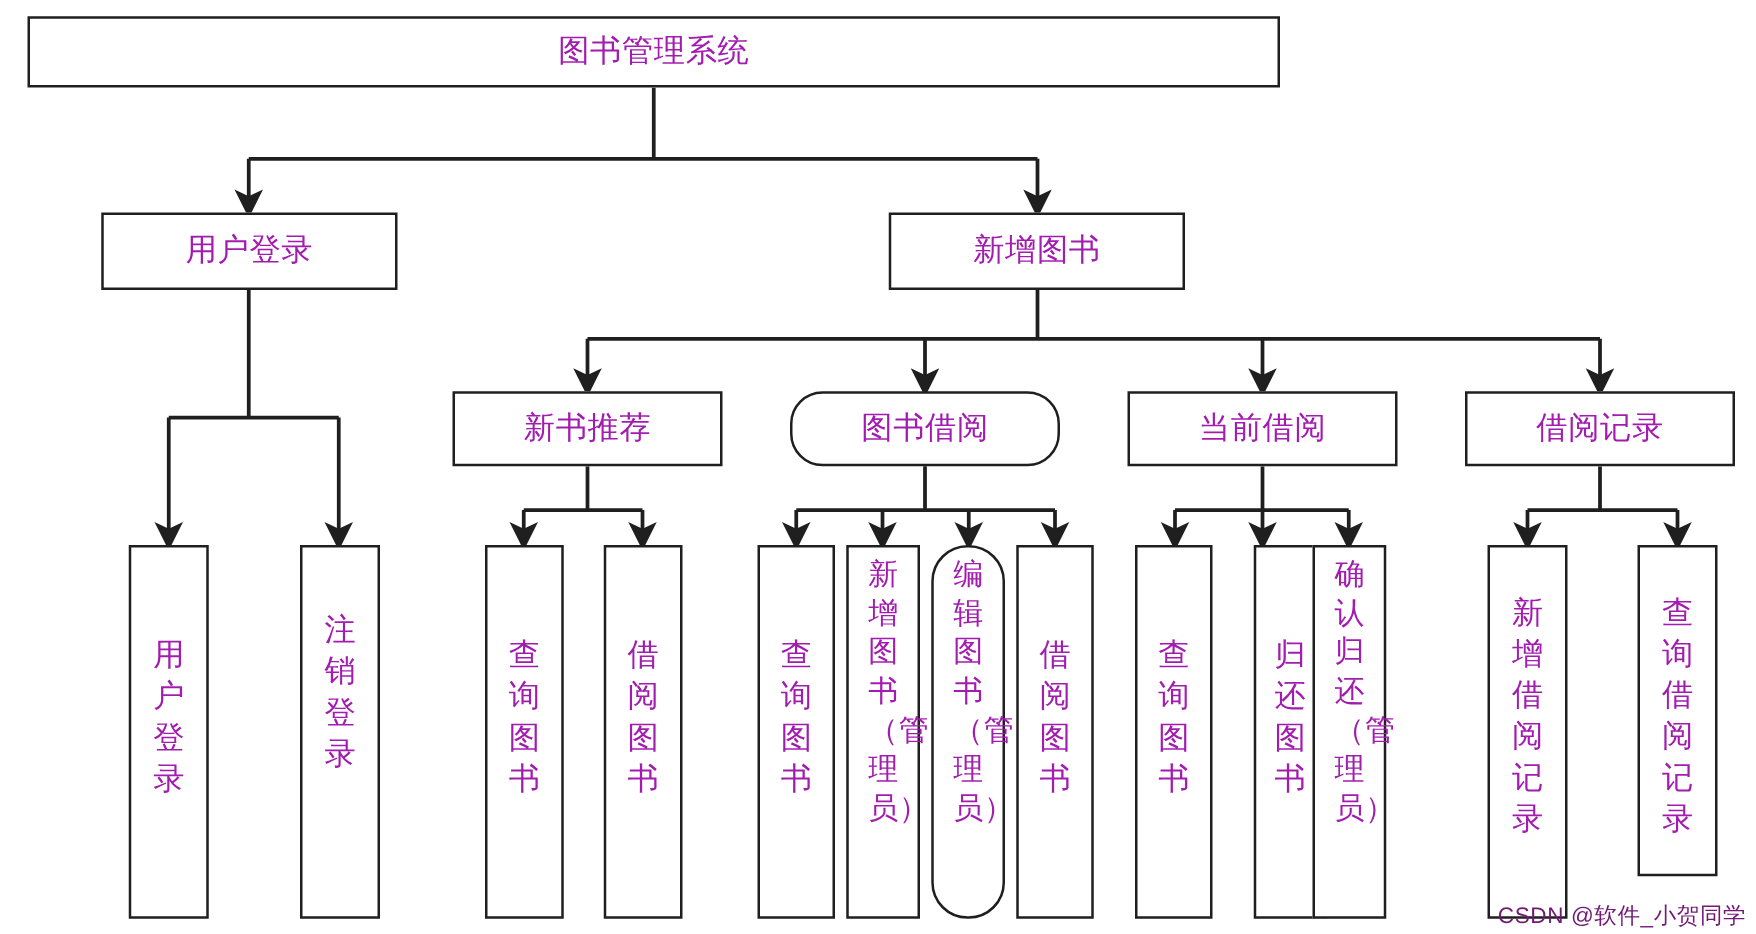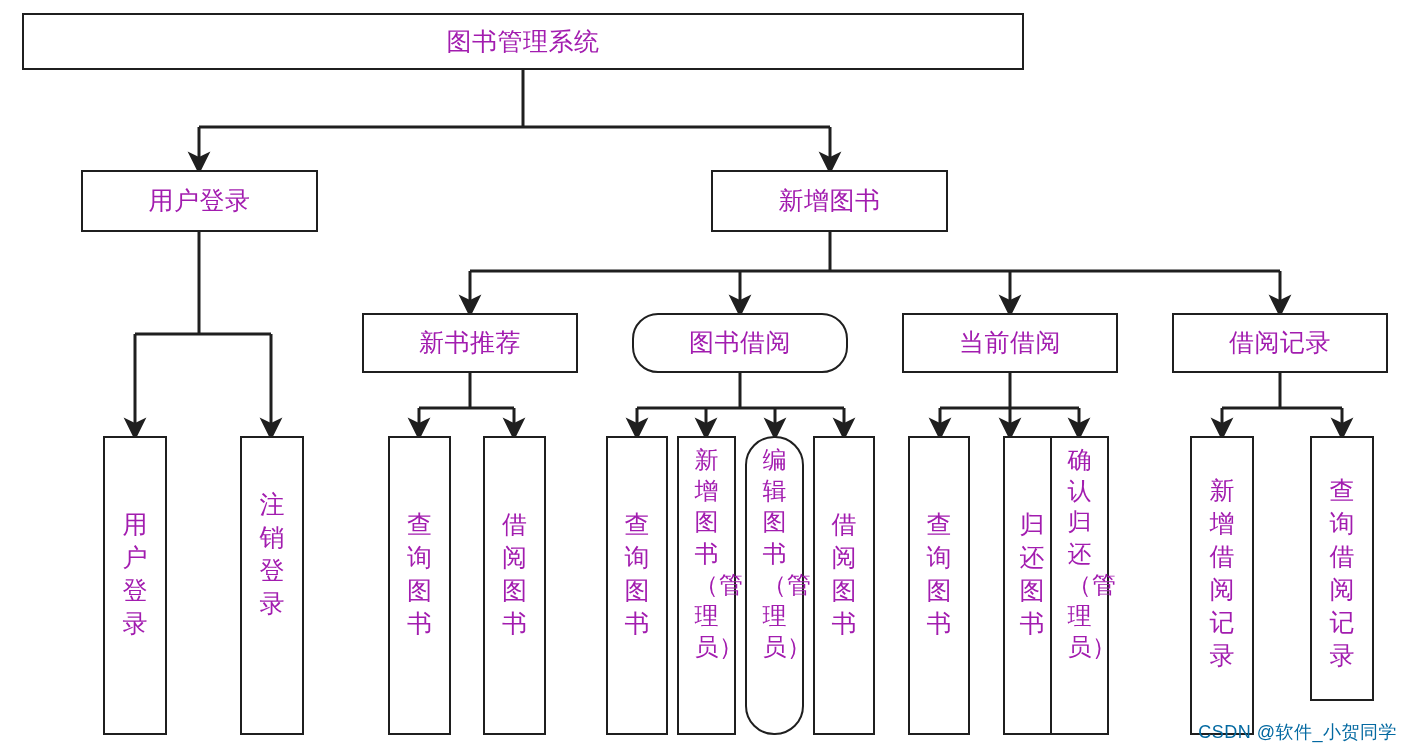--- a/index.html
+++ b/index.html
@@ -63,21 +63,21 @@
   }
   .node.v.tall .label {
     font-size: 24px;
     line-height: 1.30;
   }
   #watermark {
     position: absolute;
     right: 8px;
     bottom: 3px;
     font-size: 18px;
-    color: #0369a1;
+    color: #701a75;
     letter-spacing: 0.5px;
     z-index: 5;
     white-space: nowrap;
   }
 </style>
 </head>
 <body>
 
 <div id="canvas">
 

